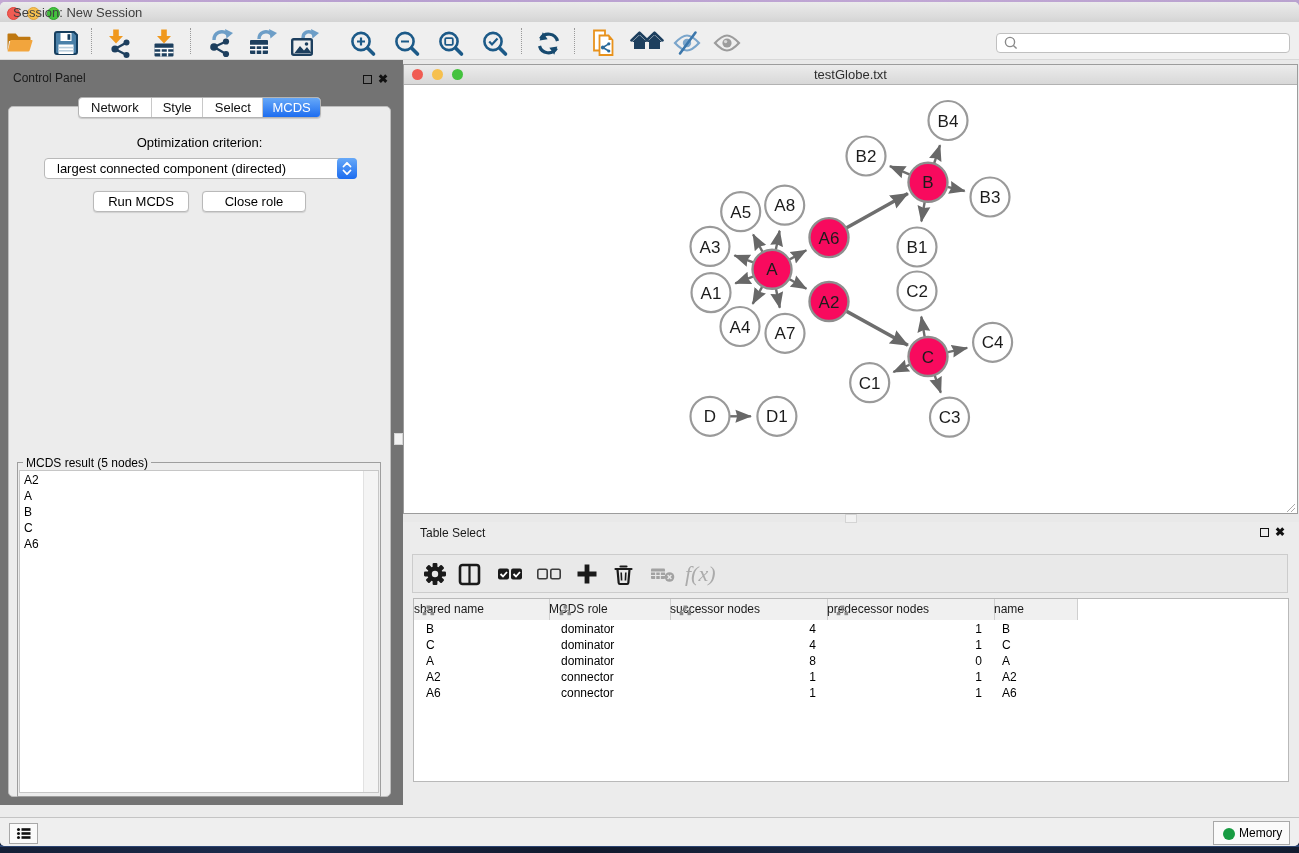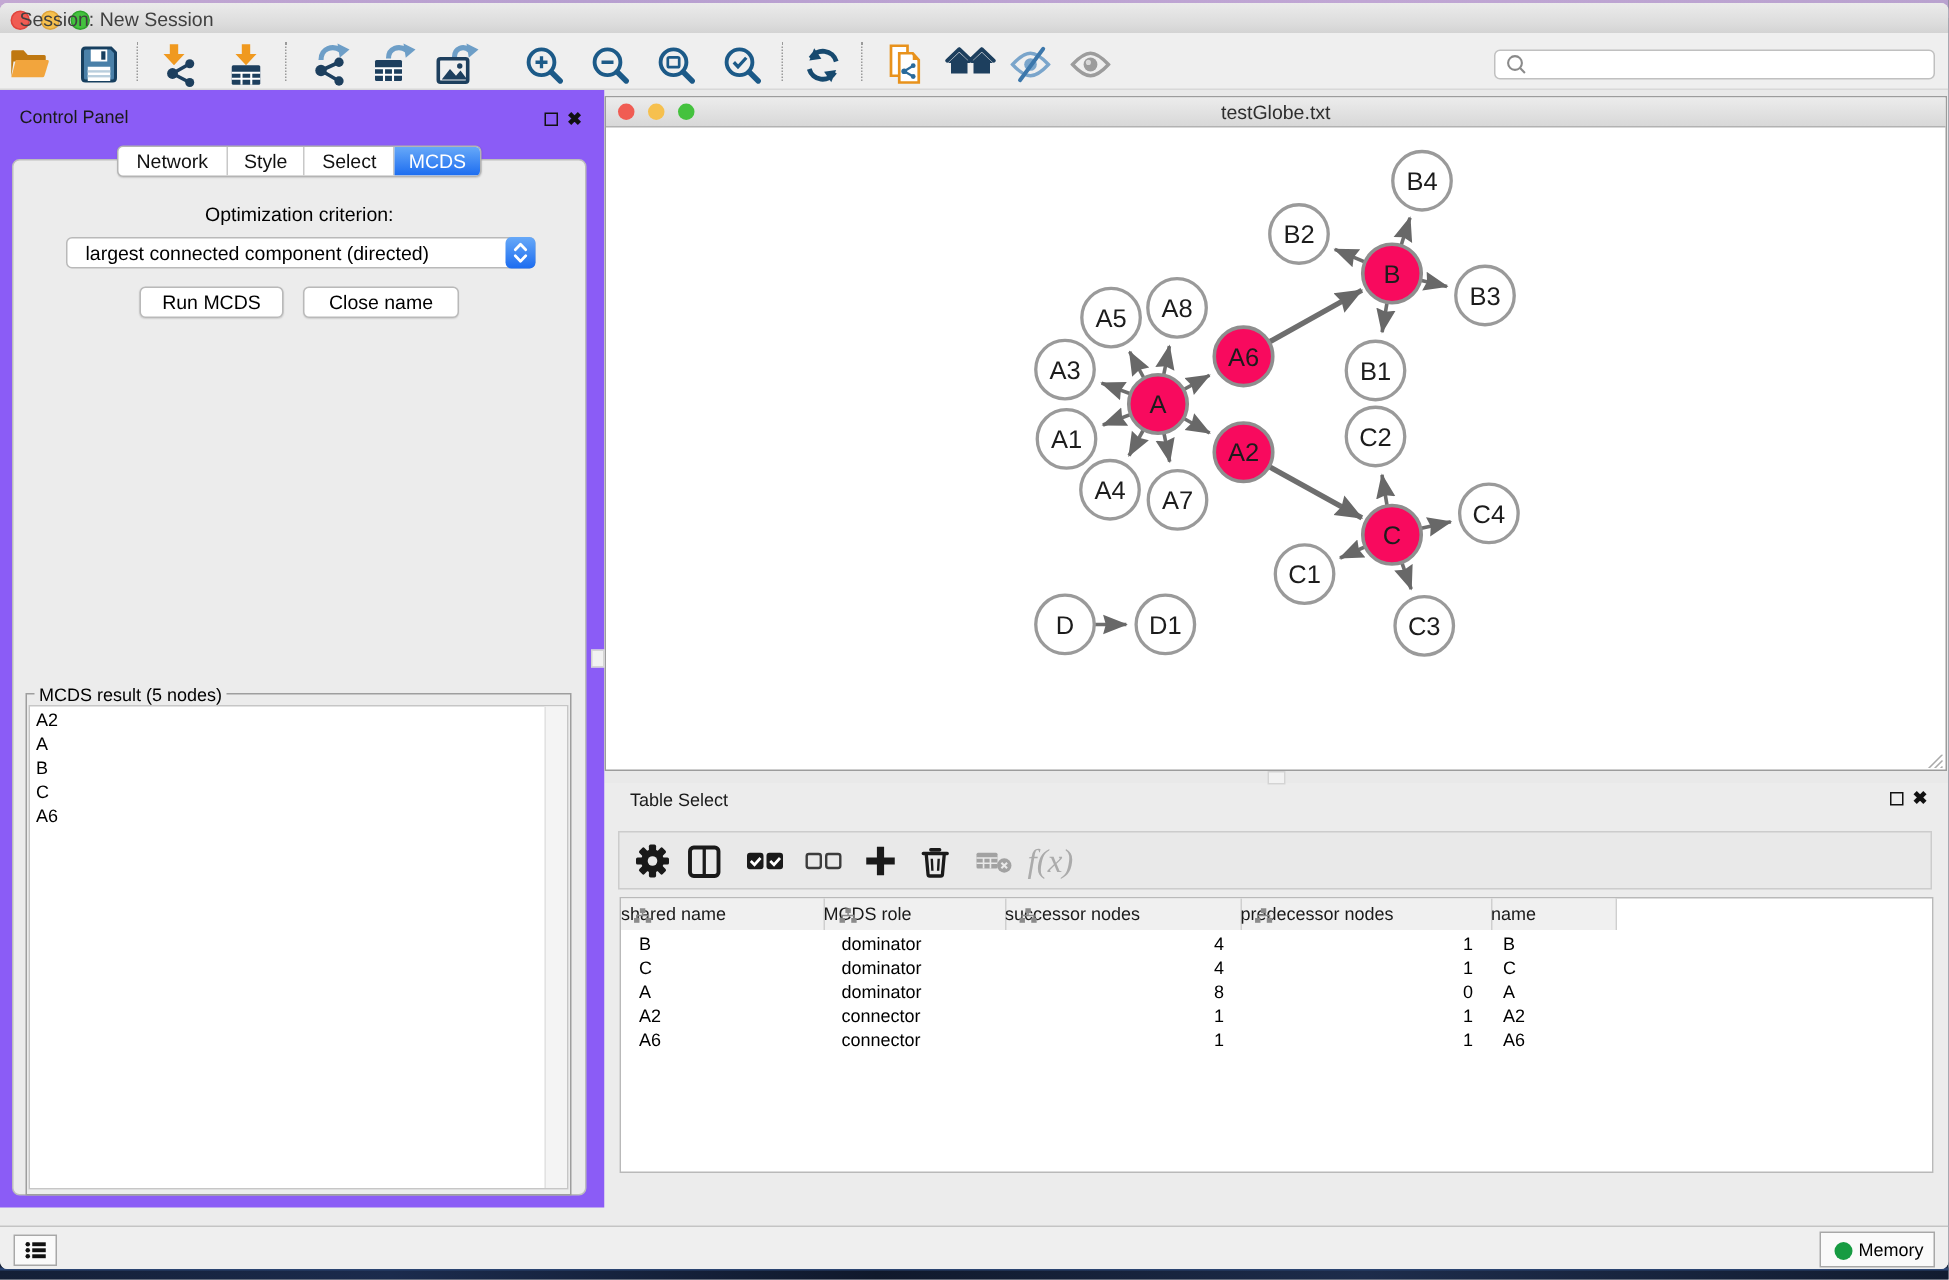--- a/index.html
+++ b/index.html
@@ -18,21 +18,21 @@
 #title-text{position:absolute;top:0;left:0;right:0;text-align:left;
  font-size:13px;line-height:21px;color:#404040;margin-left:13px;}
 
 #toolbar{position:absolute;top:20px;left:0;right:0;height:37px;background:#efefef;
  border-bottom:1px solid #d8d8d8;}
 .tbi{position:absolute;top:5px;height:32px;display:flex;align-items:center;justify-content:center;}
 .tbsep{position:absolute;top:6px;height:26px;width:0;border-left:1px dotted #9a9a9a;}
 #searchbox{position:absolute;left:996px;top:11px;width:292px;height:18px;background:#fff;
  border:1px solid #c0c0c0;border-radius:4px;}
 
-#cpanel{position:absolute;left:0;top:58px;width:403px;bottom:41px;background:#8b5cf6;}
+#cpanel{position:absolute;left:0;top:58px;width:403px;bottom:41px;background:#737373;}
 #cpanel-title{position:absolute;left:13px;top:11px;font-size:12px;color:#1a1a1a;}
 #cp-inner{position:absolute;left:8px;top:46px;width:381px;bottom:8px;
  border:1px solid #bdbdbd;border-radius:5px;background:#ececec;}
 
 .seg{position:absolute;display:flex;height:19px;font-size:13px;
  border:1px solid #b4b4b4;border-radius:4px;background:#fff;overflow:hidden;
  box-shadow:0 0.5px 1px rgba(0,0,0,.15);align-items:center;}
 .seg span{display:flex;align-items:center;justify-content:center;height:19px;
  color:#111;border-right:1px solid #c8c8c8;}
 .seg span:last-child{border-right:none;}
@@ -257,21 +257,21 @@
     </div>
     <div style="position:absolute;left:0;top:75px;width:399px;text-align:center;font-size:13px;color:#000;">Optimization criterion:</div>
     <div id="combo">
         <span class="txt">largest connected component (directed)</span>
       <span class="step"><svg width="20" height="21" viewBox="0 0 20 21">
         <path d="M6.5 8.5 L10 4.8 L13.5 8.5" fill="none" stroke="#fff" stroke-width="1.8" stroke-linecap="round" stroke-linejoin="round"></path>
         <path d="M6.5 12.5 L10 16.2 L13.5 12.5" fill="none" stroke="#fff" stroke-width="1.8" stroke-linecap="round" stroke-linejoin="round"></path>
       </svg></span>
       </div>
     <div class="btn" style="left:93px;top:131px;width:94px;">Run MCDS</div>
-    <div class="btn" style="left:202px;top:131px;width:102px;">Close name</div>
+    <div class="btn" style="left:202px;top:131px;width:102px;">Close role</div>
     <div id="mcds-group">
       <div id="mcds-label">MCDS result (5 nodes)</div>
       <div id="mcds-list">
         <div class="sb"></div>
         <div class="it">A2</div>
           <div class="it">A</div>
           <div class="it">B</div>
           <div class="it">C</div>
           <div class="it">A6</div>
       </div>

